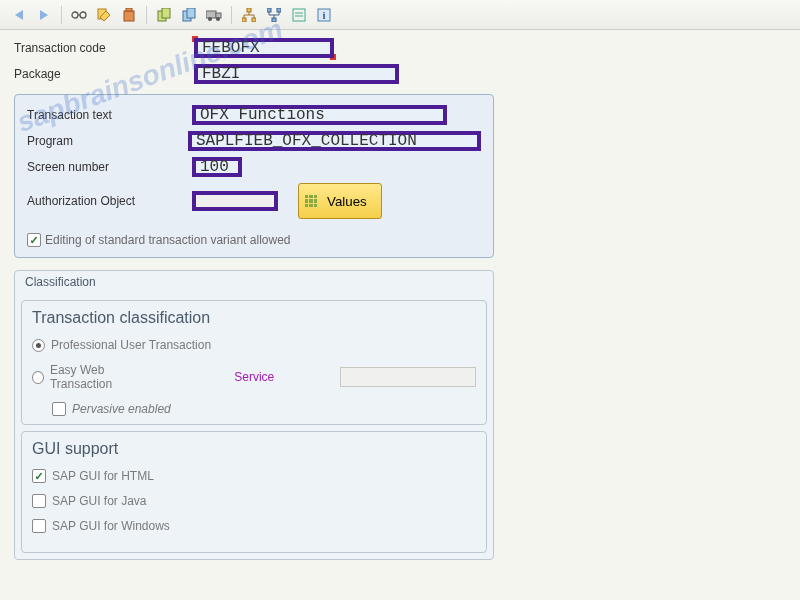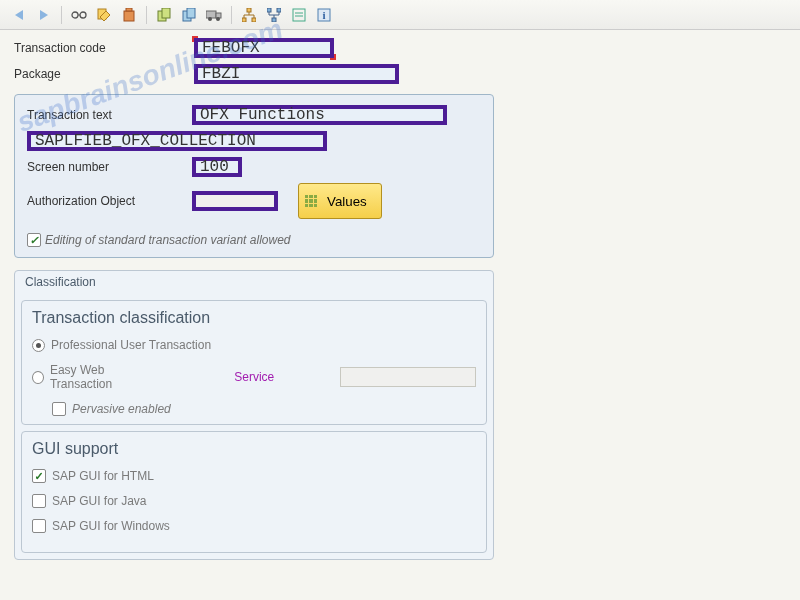--- a/index.html
+++ b/index.html
@@ -61,21 +61,21 @@
     border-radius:3px;
     padding:2px 14px 2px 6px;
     display:inline-flex; align-items:center; gap:10px;
     cursor:pointer; height:36px;
     margin-left:20px;
   }
   .btn-values .ico {
     width:12px;height:12px; display:grid; grid-template-columns:1fr 1fr 1fr; gap:1px;
   }
   .btn-values .ico span{background:#8a4;}
-  .checkbox-row { display:flex; align-items:center; gap:4px; color:#6a6a6a; margin-top:14px;font-style:italic; }
+  .checkbox-row { display:flex; align-items:center; gap:4px; color:#6a6a6a; margin-top:14px; }
   .cb {
     width:14px;height:14px;border:1px solid #888;background:#fff;border-radius:2px;
     display:flex;align-items:center;justify-content:center;font-size:11px;color:#2a7a2a;font-weight:bold;
   }
   .cb.checked::after{content:"✓";}
 
   .group {
     border:1px solid #bcc7d2;
     border-radius:4px;
     margin-top:12px;
@@ -208,20 +208,21 @@
     <div class="label">Package</div>
     <div class="field ro" style="width:205px">FBZI</div>
   </div>
 
   <div class="panel" style="width:480px">
     <div class="row">
       <div class="label">Transaction text</div>
       <div class="field ro" style="width:255px">OFX Functions</div>
     </div>
     <div class="row">
+      <div class="label">Program</div>
       <div class="field ro" style="width:300px">SAPLFIEB_OFX_COLLECTION</div>
     </div>
     <div class="row">
       <div class="label">Screen number</div>
       <div class="field ro" style="width:50px">100</div>
     </div>
     <div class="row">
       <div class="label">Authorization Object</div>
       <div class="field" style="width:86px;background:#f0f0ee"></div>
       <button class="btn-values">

